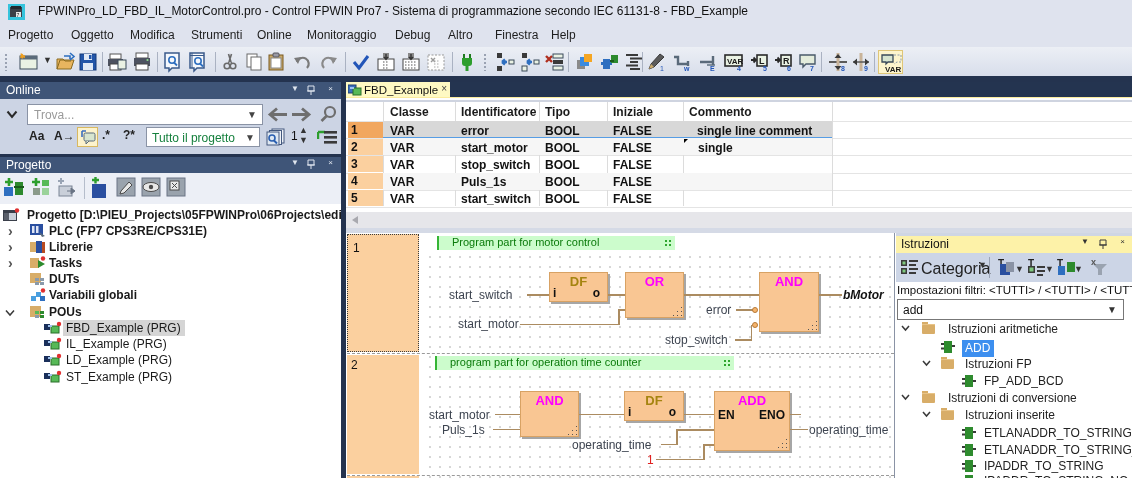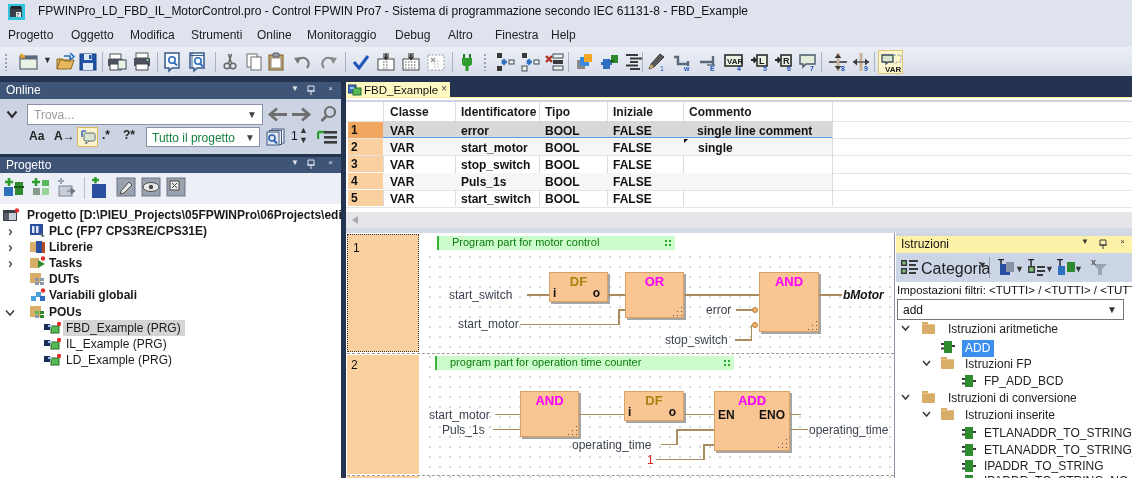--- a/index.html
+++ b/index.html
@@ -477,20 +477,29 @@
         <span style="position:absolute;left:66px">IL_Example (PRG)</span>
       </div>
     <div class="trow" style="top:148px">
         <svg class="a pic" style="left:44px" width="19" height="14" viewBox="0 0 19 14">
           <rect x="0" y="3" width="6" height="6" fill="#1a2f5a"></rect>
           <rect x="7" y="5" width="8" height="7" fill="#57b957" stroke="#2a6f2a"></rect>
           <rect x="4" y="4" width="4" height="2" fill="#9fc3ef"></rect>
           <circle cx="15" cy="3" r="2.2" fill="#e03030"></circle>
         </svg>
         <span style="position:absolute;left:66px">LD_Example (PRG)</span>
+      </div>
+    <div class="trow" style="top:165px">
+        <svg class="a pic" style="left:44px" width="19" height="14" viewBox="0 0 19 14">
+          <rect x="0" y="3" width="6" height="6" fill="#1a2f5a"></rect>
+          <rect x="7" y="5" width="8" height="7" fill="#57b957" stroke="#2a6f2a"></rect>
+          <rect x="4" y="4" width="4" height="2" fill="#9fc3ef"></rect>
+          <circle cx="15" cy="3" r="2.2" fill="#e03030"></circle>
+        </svg>
+        <span style="position:absolute;left:66px">ST_Example (PRG)</span>
       </div>
   </div>
 </div>
 
 <div class="a" id="tabstrip">
     <div class="a" id="tab1">
   <svg style="position:absolute;left:3px;top:2px" width="14" height="12" viewBox="0 0 14 12">
         <rect x="0" y="1" width="8" height="8" fill="#3a6fc0" stroke="#20406f"></rect>
         <rect x="5" y="4" width="8" height="7" fill="#57b957" stroke="#2a6f2a"></rect>
         <rect x="2" y="3" width="4" height="2" fill="#9fc3ef"></rect>

